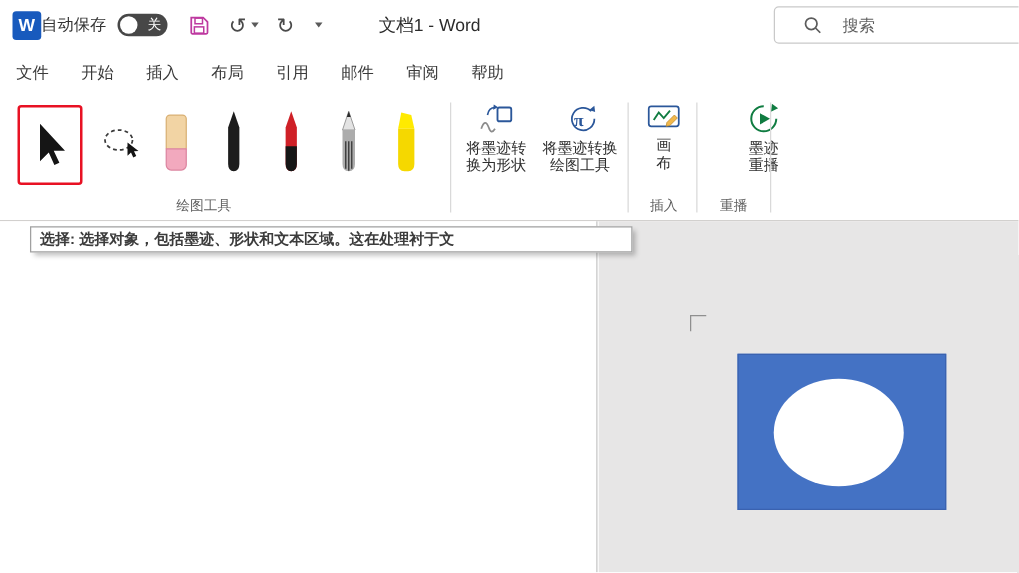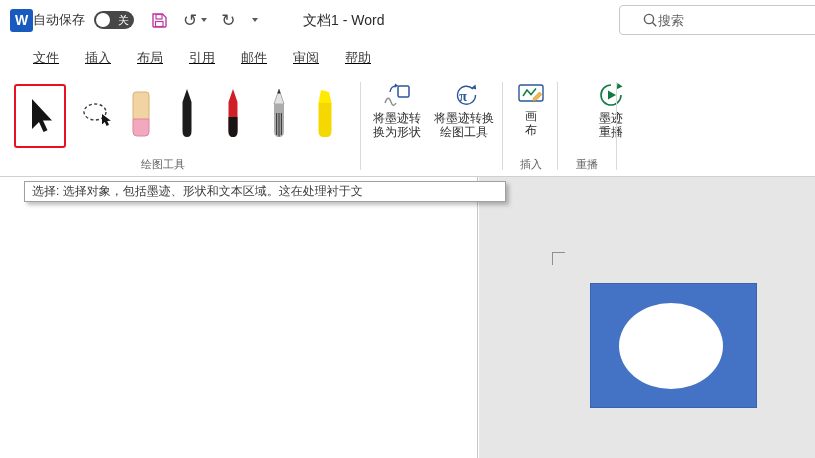--- a/index.html
+++ b/index.html
@@ -15,25 +15,25 @@
   .toggle .knob { position:absolute; left:2px; top:2px; width:14px; height:14px; background:#fff; border-radius:50%; }
   .toggle .state { position:absolute; right:5px; top:2.5px; color:#fff; font-size:11px; line-height:13px; }
   .save-wrap { margin-left:16px; display:flex; align-items:center; }
   .undo { margin-left:15px; font-size:17px; color:#4a4a4a; line-height:1; }
   .caret { width:0; height:0; border-left:3.5px solid transparent; border-right:3.5px solid transparent; border-top:4px solid #5a5a5a; margin-left:4px; }
   .redo { margin-left:14px; font-size:17px; color:#4a4a4a; line-height:1; }
   .caret-2 { margin-left:16px; }
   .doc-title { position:absolute; left:289px; top:0; line-height:40px; font-size:14px; color:#2b2b2b; white-space:nowrap;margin-left:14px; }
   .searchbox { position:absolute; left:619px; top:5px; width:200px; height:30px; border:1px solid #c9c9c9; border-radius:4px; background:#fff; display:flex; align-items:center; }
   .searchbox svg { margin-left:22px; flex:0 0 auto; }
-  .searchbox input { border:none; outline:none; margin-left:0; font-size:13px; width:130px; color:#444; background:transparent; font-family:inherit; }
+  .searchbox input { border:none; outline:none; margin-left:16px; font-size:13px; width:130px; color:#444; background:transparent; font-family:inherit; }
   .searchbox input::placeholder { color:#5f5f5f; opacity:1; }
 
   
-  .tabbar { position:absolute; top:40px; left:0; width:100%; height:36px; background:#fff; display:flex; align-items:stretch; padding-left:20px;text-decoration:underline; }
+  .tabbar { position:absolute; top:40px; left:0; width:100%; height:36px; background:#fff; display:flex; align-items:stretch; padding-left:0; }
   .tab { position:relative; padding:0 13px; font-size:13px; color:#3a3a3a; display:flex; align-items:center; cursor:default; white-space:nowrap; }
   .tab.active { font-weight:bold; color:#1f1f1f; }
   .tab.active::after { content:""; position:absolute; left:10px; right:10px; bottom:0; height:3px; border-radius:2px; background:#185ABD; }
 
   
   .ribbon { position:absolute; top:76px; left:0; width:100%; height:101px; background:#fff; border-bottom:1px solid #d2d0ce; }
   .rbtn { position:absolute; top:8px; height:64px; display:flex; flex-direction:column; align-items:center; cursor:default; }
   .btn-select { left:14px; width:52px; border:2px solid #E81123; border-radius:3px; justify-content:center; }
   .btn-lasso { left:74px; width:46px; justify-content:center; }
   .pen { width:42px; padding-top:3px; }
@@ -50,21 +50,21 @@
   .btn-canvas { left:508px; width:46px; }
   .btn-replay { left:586px; width:50px; }
   .divider { position:absolute; top:6px; width:1px; height:88px; background:#d9d9d9; }
   .dv1 { left:360px; } .dv2 { left:502px; } .dv3 { left:557px; } .dv4 { left:616px; }
   .group-label { position:absolute; top:81px; font-size:11px; color:#5f5f5f; text-align:center; white-space:nowrap; }
   .gl-draw { left:116px; width:94px; }
   .gl-insert { left:508px; width:46px; }
   .gl-replay { left:562px; width:50px; }
 
   
-  .tooltip { position:absolute; left:24px; top:181px; width:482px; height:21px; background:#fff; border:1px solid #a0a0a0; box-shadow:3px 3px 4px rgba(0,0,0,0.25); font-size:12px; color:#3c3c3c; line-height:19px; padding:0 7px; white-space:nowrap; overflow:hidden; z-index:20; }
+  .tooltip { position:absolute; left:24px; top:181px; width:482px; height:21px; background:#fff; border:1px solid #a0a0a0; box-shadow:3px 3px 4px rgba(0,0,0,0.25); font-size:12px; color:#3c3c3c; line-height:19px; padding:0 7px; white-space:nowrap; overflow:hidden; z-index:20;font-weight:bold; }
 
   
   .docarea { position:absolute; top:177px; left:0; width:815px; height:281px; }
   .page-left { position:absolute; left:0; top:0; width:478px; height:281px; background:#fff; border-right:1px solid #c6c6c6; }
   .canvas-right { position:absolute; left:479px; top:0; width:336px; height:281px; background:#E7E6E6; }
   .crop-mark { position:absolute; left:552px; top:75px; width:13px; height:13px; border-left:1px solid #8f8f8f; border-top:1px solid #8f8f8f; }
   .shape-rect { position:absolute; left:590px; top:106px; width:167px; height:125px; background:#4472C4; border:1px solid #3A62B0; }
   .shape-ellipse { position:absolute; left:28px; top:19px; width:104px; height:86px; background:#fff; border-radius:50%; }
 </style>
 </head>
@@ -95,20 +95,21 @@
       <svg width="16" height="16" viewBox="0 0 16 16">
         <circle cx="7" cy="7" r="4.6" fill="none" stroke="#5c5c5c" stroke-width="1.4"></circle>
         <path d="M10.4,10.4 L14.2,14.2" stroke="#5c5c5c" stroke-width="1.4"></path>
       </svg>
       <input type="text" placeholder="搜索" style="">
     </div>
   </header>
 
   <nav class="tabbar">
     <div class="tab">文件</div>
+    <div class="tab">开始</div>
     <div class="tab">插入</div>
     <div class="tab">布局</div>
     <div class="tab">引用</div>
     <div class="tab">邮件</div>
     <div class="tab">审阅</div>
     <div class="tab">帮助</div>
   </nav>
 
   <section class="ribbon">
 

